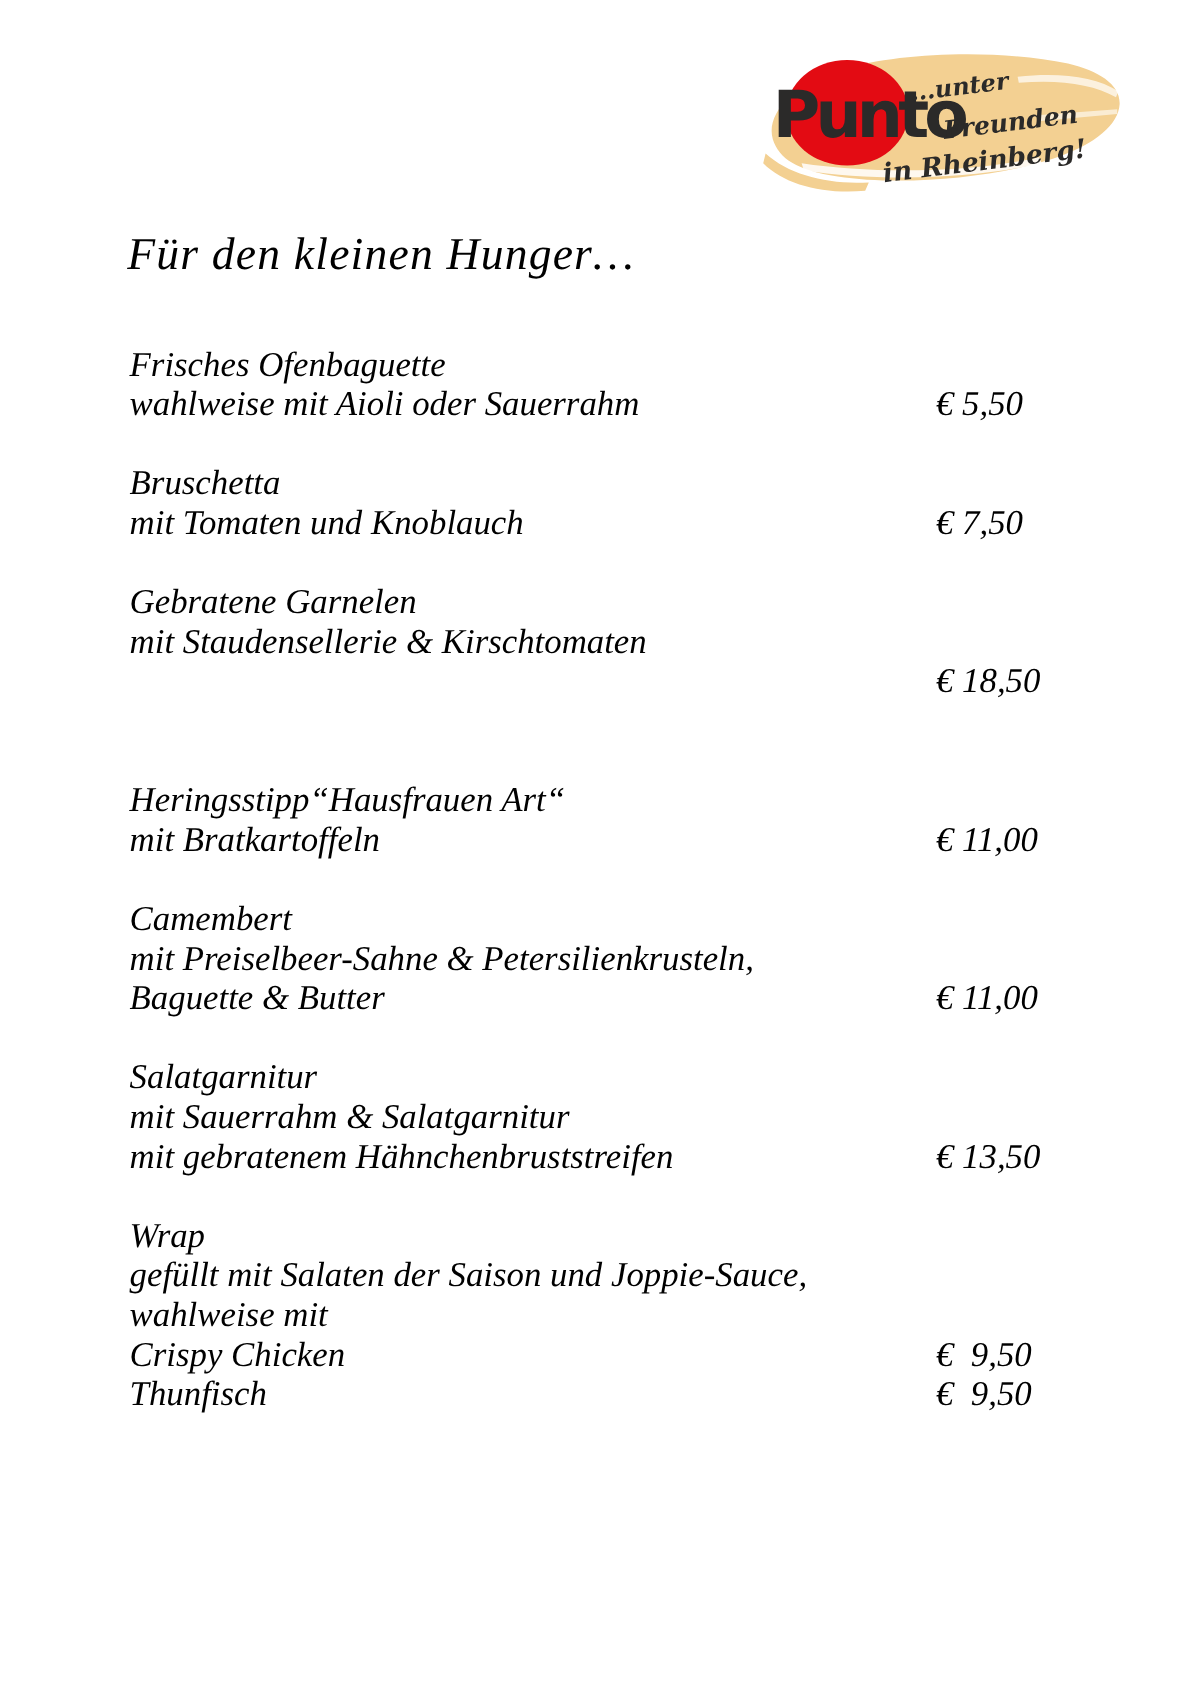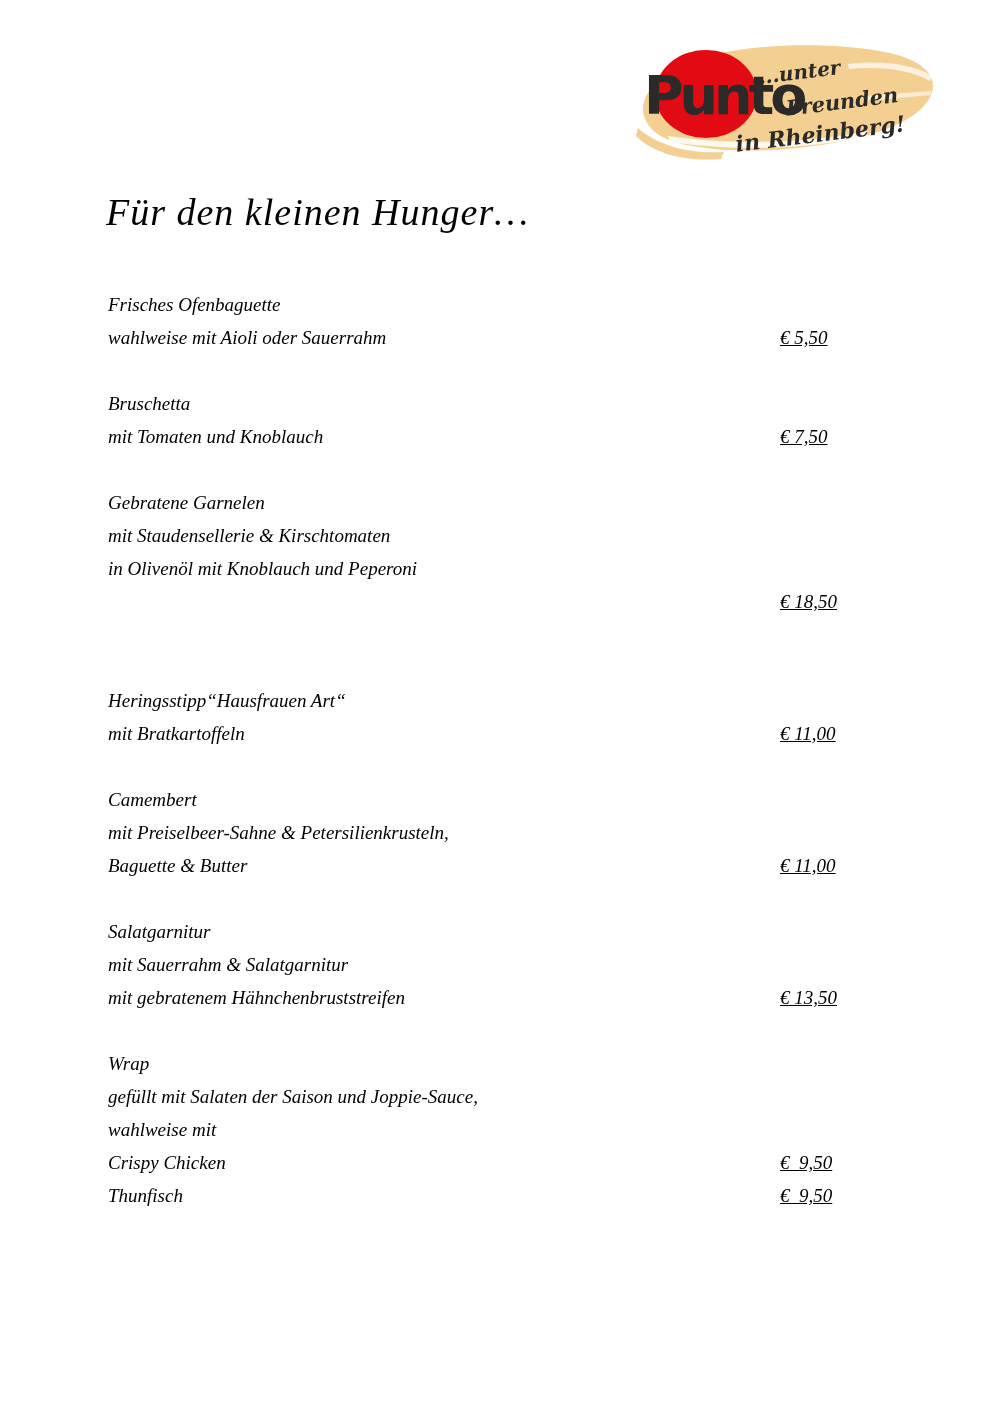--- a/index.html
+++ b/index.html
@@ -53,30 +53,29 @@
     left: 108px;
     top: 288px;
     width: 786px;
   }
   .item { margin: 0 0 33px 0; }
   .item.extra-gap { margin-bottom: 66px; }
   .line {
     position: relative;
     height: 33px;
     font-style: italic;
-    font-size: 19px;
+    font-size: 29px;
     line-height: 33px;
     white-space: nowrap;
   }
   .price {
     position: absolute;
     left: 672px;
     top: 0;
     white-space: pre;
-    text-decoration: underline;
   }
 </style>
 </head>
 <body>
 
 <div class="page">
 
   <div class="logo">
     <svg viewBox="0 0 312 132" xmlns="http://www.w3.org/2000/svg">
 
@@ -111,21 +110,20 @@
         <div class="line"><span>Frisches Ofenbaguette</span></div>
         <div class="line"><span>wahlweise mit Aioli oder Sauerrahm</span><span class="price">€ 5,50</span></div>
       </div>
       <div class="item">
         <div class="line"><span>Bruschetta</span></div>
         <div class="line"><span>mit Tomaten und Knoblauch</span><span class="price">€ 7,50</span></div>
       </div>
       <div class="item extra-gap">
         <div class="line"><span>Gebratene Garnelen</span></div>
         <div class="line"><span>mit Staudensellerie &amp; Kirschtomaten</span></div>
-        <div class="line"><span>in Olivenöl mit Knoblauch und Peperoni</span></div>
         <div class="line"><span class="price">€ 18,50</span></div>
       </div>
       <div class="item">
         <div class="line"><span>Heringsstipp“Hausfrauen Art“</span></div>
         <div class="line"><span>mit Bratkartoffeln</span><span class="price">€ 11,00</span></div>
       </div>
       <div class="item">
         <div class="line"><span>Camembert</span></div>
         <div class="line"><span>mit Preiselbeer-Sahne &amp; Petersilienkrusteln,</span></div>
         <div class="line"><span>Baguette &amp; Butter</span><span class="price">€ 11,00</span></div>

